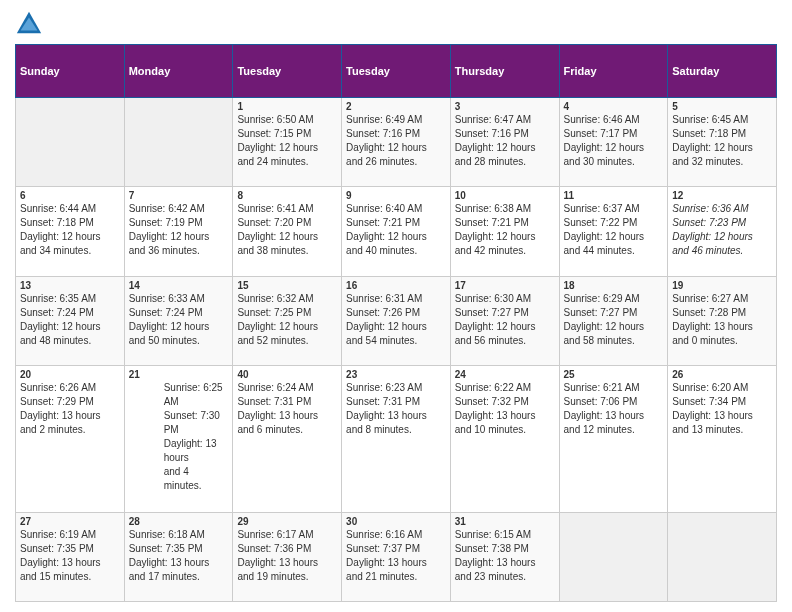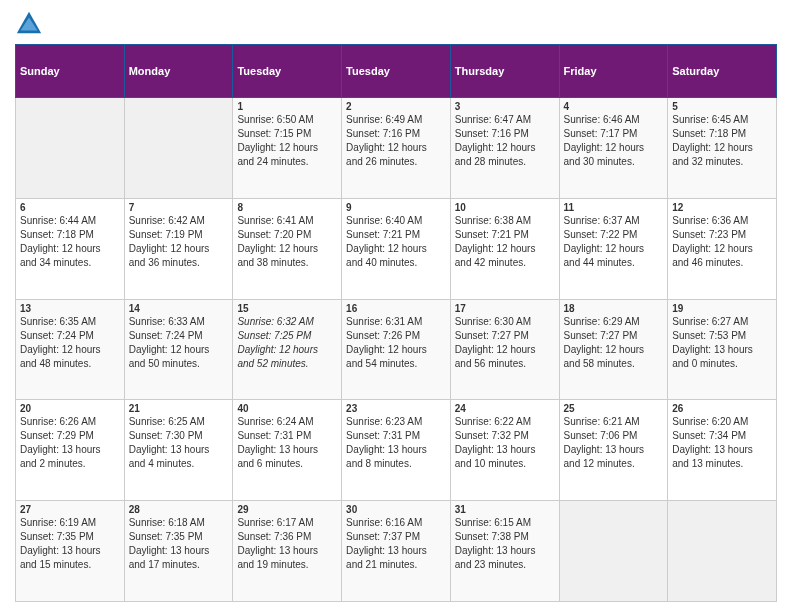--- a/index.html
+++ b/index.html
@@ -213,21 +213,21 @@
           </td>
           <td>
             <span class="day-number">11</span>
             <div class="day-info" style="white-space: pre-line;">Sunrise: 6:37 AM
 Sunset: 7:22 PM
 Daylight: 12 hours
 and 44 minutes.</div>
           </td>
           <td>
             <span class="day-number">12</span>
-            <div class="day-info" style="white-space: pre-line;">Sunrise: 6:36 AM
+            <div class="day-info" style="white-space: pre-line; font-style: italic;">Sunrise: 6:36 AM
 Sunset: 7:23 PM
 Daylight: 12 hours
 and 46 minutes.</div>
           </td>
         </tr>
         <tr>
           <td>
             <span class="day-number">13</span>
             <div class="day-info" style="white-space: pre-line;">Sunrise: 6:35 AM
 Sunset: 7:24 PM
@@ -236,21 +236,21 @@
           </td>
           <td>
             <span class="day-number">14</span>
             <div class="day-info" style="white-space: pre-line;">Sunrise: 6:33 AM
 Sunset: 7:24 PM
 Daylight: 12 hours
 and 50 minutes.</div>
           </td>
           <td>
             <span class="day-number">15</span>
-            <div class="day-info" style="white-space: pre-line; font-style: italic;">Sunrise: 6:32 AM
+            <div class="day-info" style="white-space: pre-line;">Sunrise: 6:32 AM
 Sunset: 7:25 PM
 Daylight: 12 hours
 and 52 minutes.</div>
           </td>
           <td>
             <span class="day-number">16</span>
             <div class="day-info" style="white-space: pre-line;">Sunrise: 6:31 AM
 Sunset: 7:26 PM
 Daylight: 12 hours
 and 54 minutes.</div>
@@ -265,36 +265,36 @@
           <td>
             <span class="day-number">18</span>
             <div class="day-info" style="white-space: pre-line;">Sunrise: 6:29 AM
 Sunset: 7:27 PM
 Daylight: 12 hours
 and 58 minutes.</div>
           </td>
           <td>
             <span class="day-number">19</span>
             <div class="day-info" style="white-space: pre-line;">Sunrise: 6:27 AM
-Sunset: 7:53 PM
+Sunset: 7:28 PM
 Daylight: 13 hours
 and 0 minutes.</div>
           </td>
         </tr>
         <tr>
           <td>
             <span class="day-number">20</span>
             <div class="day-info" style="white-space: pre-line;">Sunrise: 6:26 AM
 Sunset: 7:29 PM
 Daylight: 13 hours
 and 2 minutes.</div>
           </td>
           <td>
             <span class="day-number">21</span>
-            <div class="day-info" style="white-space: pre-line;">Sunrise: 6:25 AM
+            <div class="day-info" style="white-space: pre-line; margin-left: 35px;">Sunrise: 6:25 AM
 Sunset: 7:30 PM
 Daylight: 13 hours
 and 4 minutes.</div>
           </td>
           <td>
             <span class="day-number">40</span>
             <div class="day-info" style="white-space: pre-line;">Sunrise: 6:24 AM
 Sunset: 7:31 PM
 Daylight: 13 hours
 and 6 minutes.</div>

